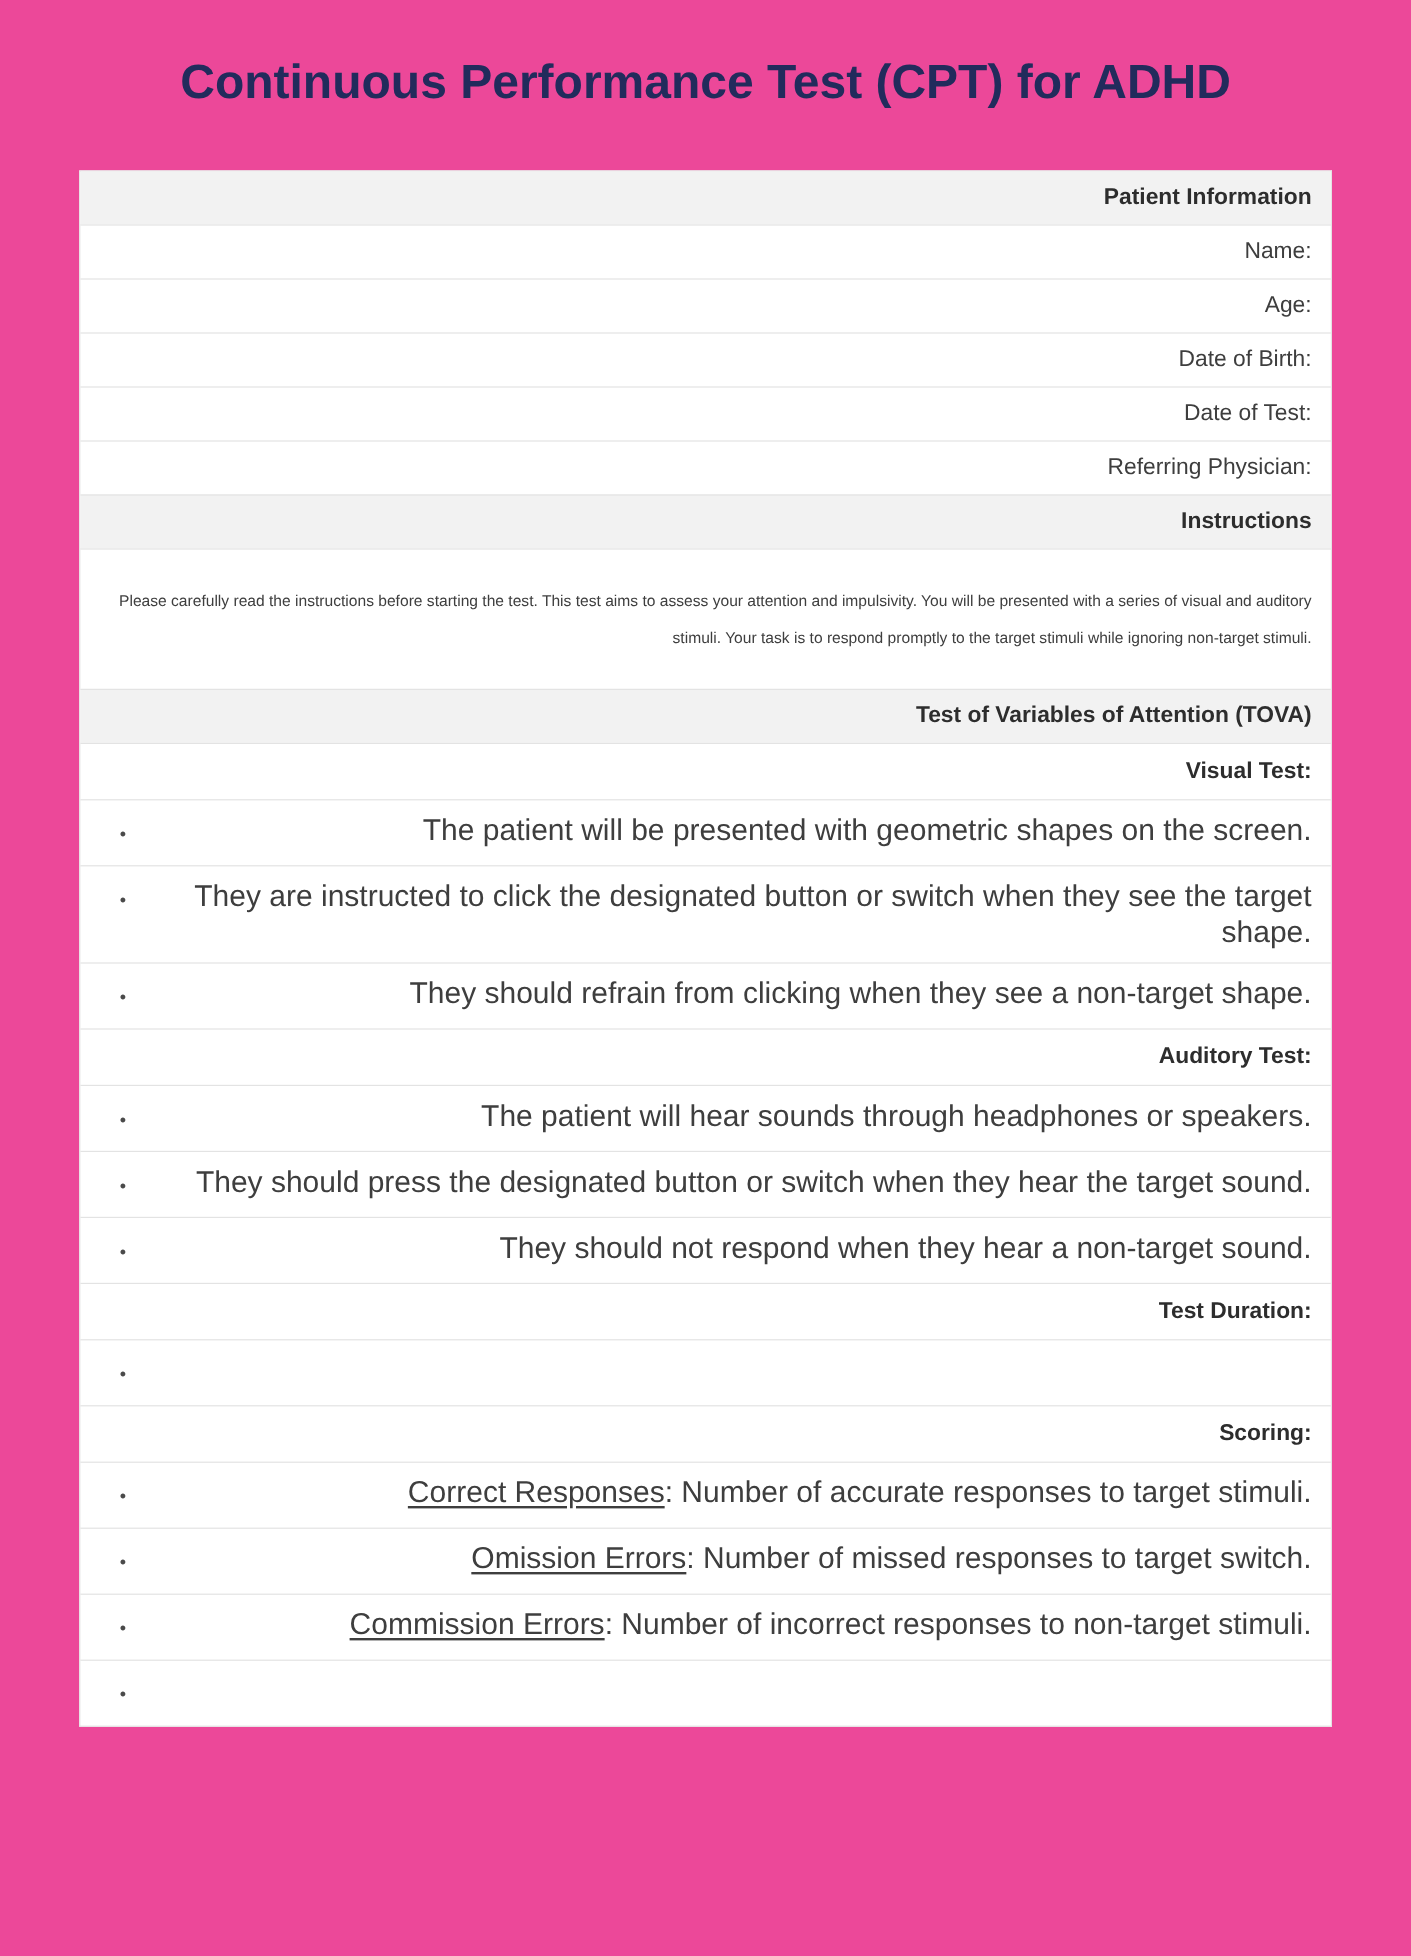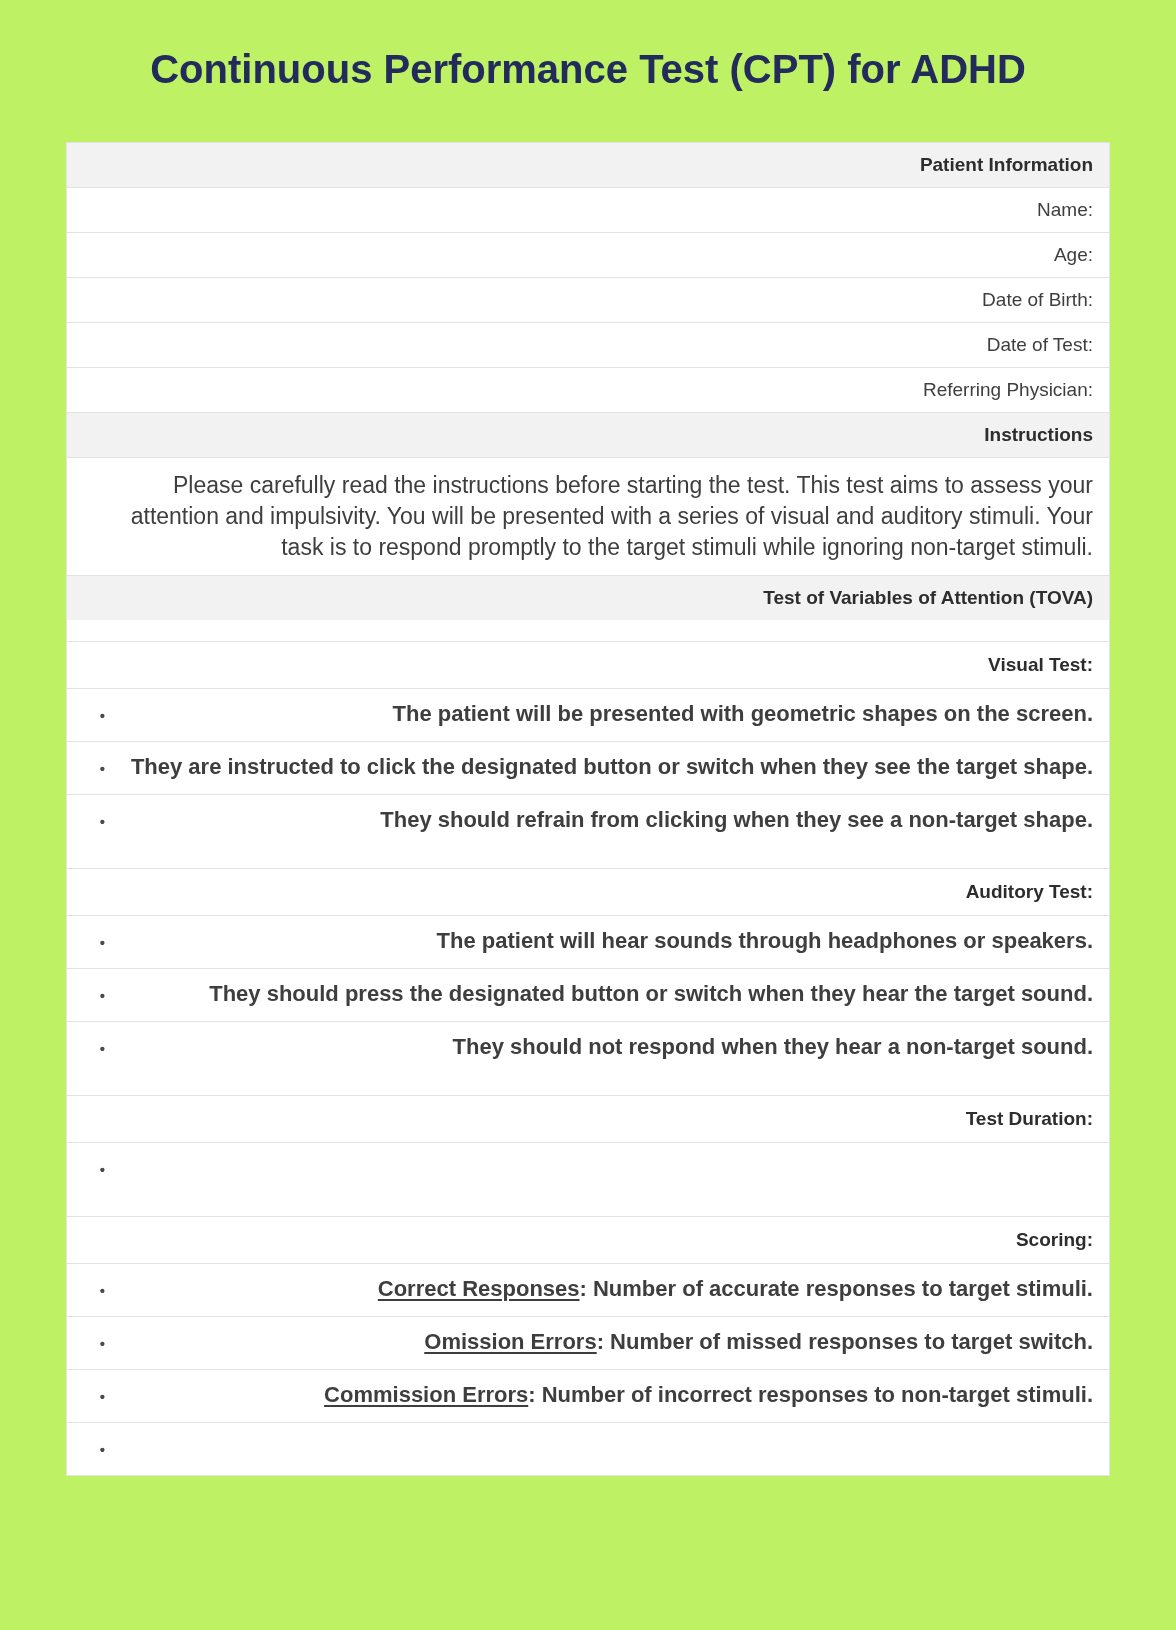--- a/index.html
+++ b/index.html
@@ -5,21 +5,21 @@
   html, body {
     margin: 0;
     padding: 0;
     background: #ffffff;
     width: 1176px;
     font-family: "Liberation Sans", sans-serif;
   }
   .page {
     width: 1176px;
     height: 1630px;
-    background: #bef264;
+    background: #ec4899;
     box-sizing: border-box;
   }
   .page-title {
     margin: 0;
     padding: 46px 40px 0 40px;
     text-align: center;
     font-size: 40px;
     line-height: 46px;
     font-weight: bold;
     color: var(--c-title, #222b5c);
@@ -44,41 +44,39 @@
     color: var(--c-heading, #2d2d2d);
     padding: 7px 16px;
   }
   .row-field {
     font-size: 19px;
     line-height: 30px;
     color: var(--c-text, #3e3e3e);
     padding: 7px 16px;
   }
   .row-para {
-    font-size: 23px;
+    font-size: 13px;
     line-height: 31px;
     color: var(--c-text, #3e3e3e);
-    padding: 12px 16px;
+    padding: 27px 16px;
   }
   .row-sub {
     font-weight: bold;
     font-size: 19px;
     line-height: 30px;
     color: var(--c-heading, #2d2d2d);
     padding: 8px 16px;
-    margin-top: 21px;
   }
   .row-bullet {
     display: flex;
     align-items: flex-start;
-    font-size: 22px;
+    font-size: 25px;
     line-height: 30px;
     color: var(--c-text, #3e3e3e);
     padding: 10px 16px 10px 18px;
-    font-weight: bold;
   }
   .bullet-marker {
     flex: 0 0 auto;
     width: 20px;
     color: #4a4a4a;
   }
   .bullet-marker::before {
     content: "\2022";
     font-size: 15px;
     line-height: 30px;

